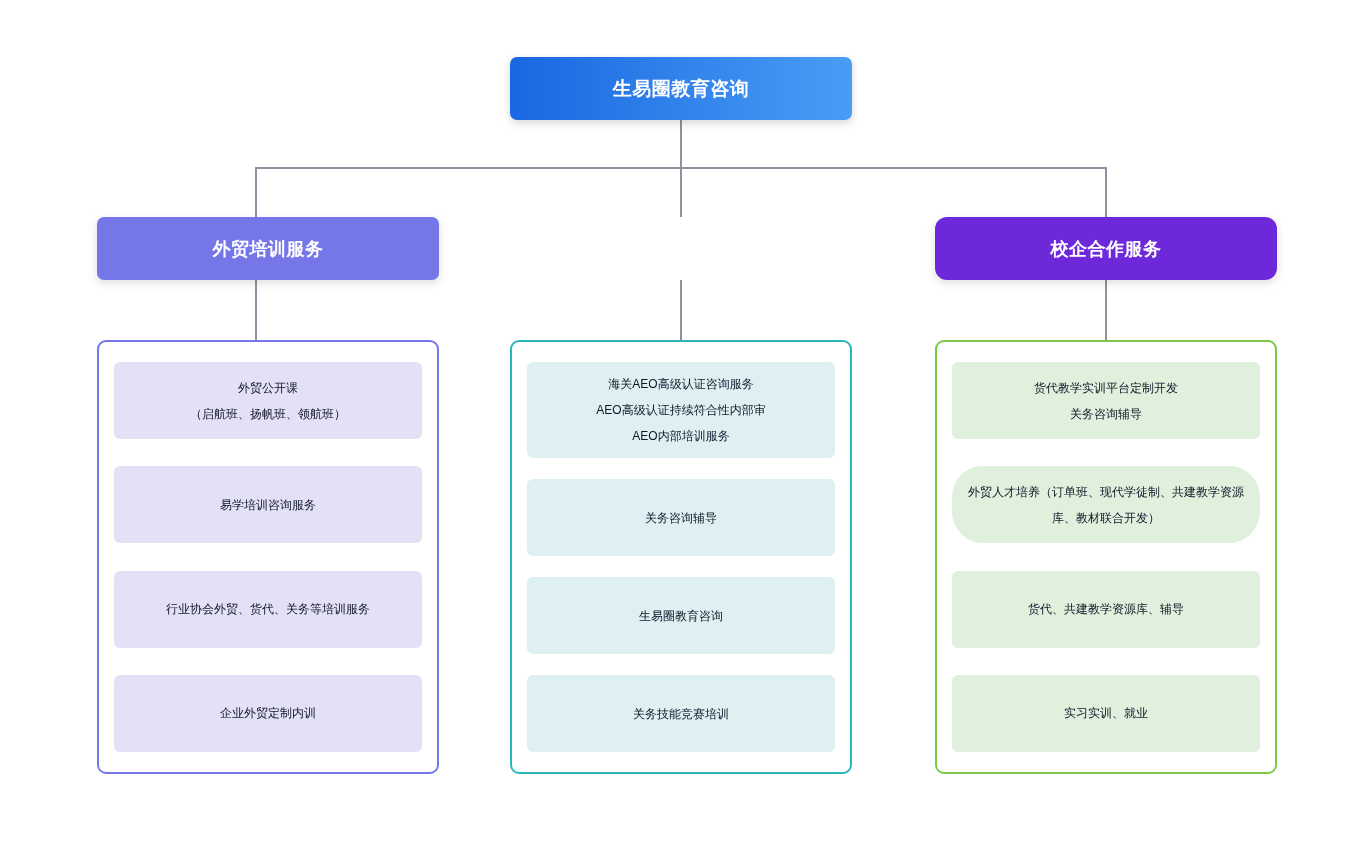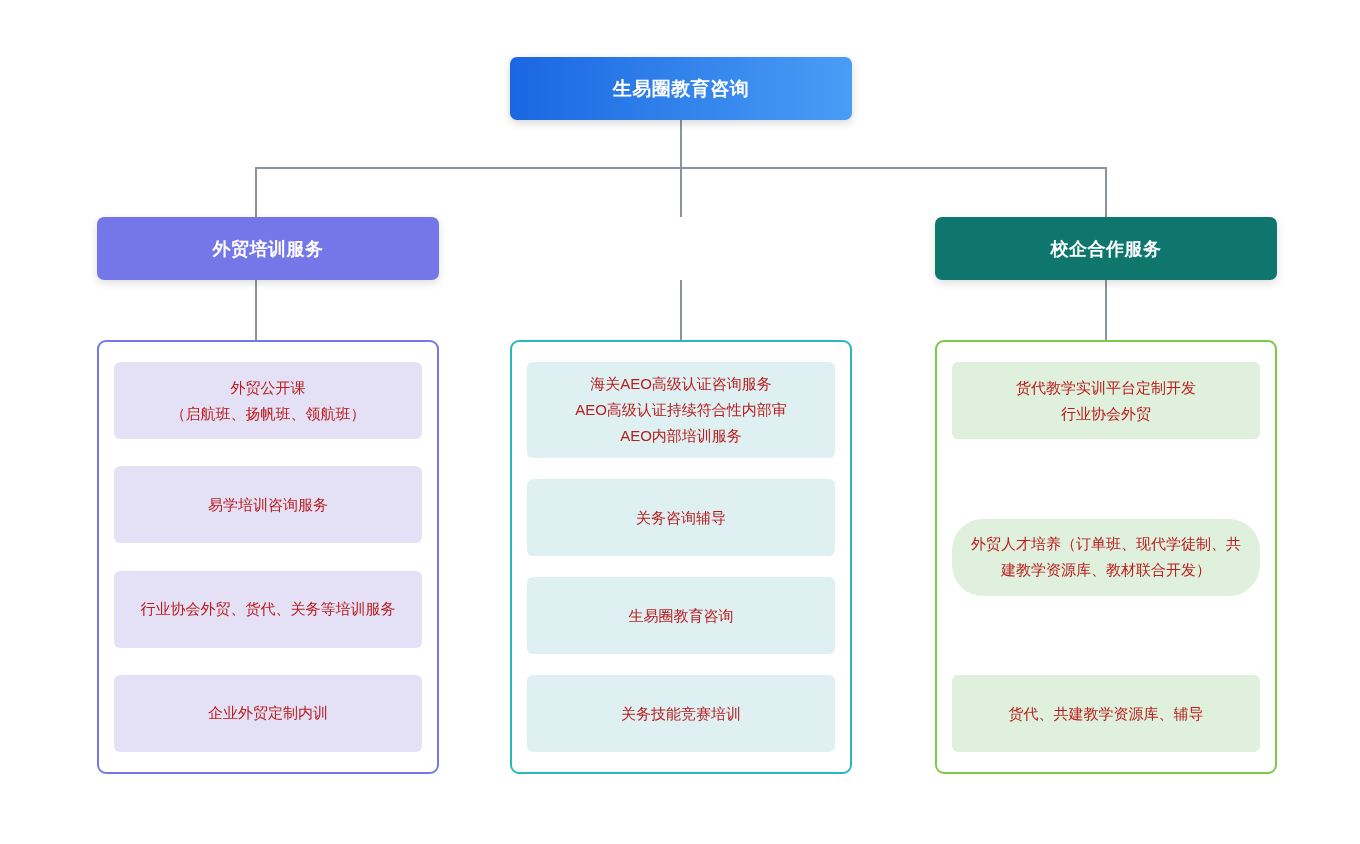--- a/index.html
+++ b/index.html
@@ -70,22 +70,22 @@
   }
   .service-item {
     border-radius: 6px;
     min-height: 77px;
     display: flex;
     align-items: center;
     justify-content: center;
     text-align: center;
     padding: 9px 12px;
     box-sizing: border-box;
-    color: #b91c1c;
-    font-size: 15px;
+    color: #0f172a;
+    font-size: 12px;
     line-height: 26px;
     white-space: pre-line;
   }
   .col-1 { left: 85px; margin-left: 12px; }
   .col-2 { left: 510px; }
   .col-3 { left: 935px; }
 </style>
 </head>
 <body>
 
@@ -100,21 +100,21 @@
   <div class="connector" style="left:680.25px; top:280px; width:1.5px; height:60px;"></div>
   <div class="connector" style="left:1105.25px; top:280px; width:1.5px; height:60px;"></div>
 
   <div class="top-node" style="background: linear-gradient(90deg, rgb(26, 103, 226), rgb(74, 157, 245));">
     <span class="label" style="color: rgb(255, 255, 255);">生易圈教育咨询</span>
   </div>
 
   <div class="branch-header col-1" style="background-color: rgb(117, 119, 233);">
     <span class="label">外贸培训服务</span>
   </div>
-  <div class="branch-header col-3" style="background-color: #0f766e;">
+  <div class="branch-header col-3" style="background-color: #6d28d9; border-radius: 12px;">
     <span class="label">校企合作服务</span>
   </div>
 
   <div class="branch-panel col-1" style="border-color: rgb(117, 119, 233);">
     <div class="service-item" style="background-color: rgb(228, 225, 246);">外贸公开课
 （启航班、扬帆班、领航班）</div>
     <div class="service-item" style="background-color: rgb(228, 225, 246);">易学培训咨询服务</div>
     <div class="service-item" style="background-color: rgb(228, 225, 246);">行业协会外贸、货代、关务等培训服务</div>
     <div class="service-item" style="background-color: rgb(228, 225, 246);">企业外贸定制内训</div>
   </div>
@@ -123,18 +123,19 @@
     <div class="service-item" style="background-color: rgb(222, 240, 242);">海关AEO高级认证咨询服务
 AEO高级认证持续符合性内部审
 AEO内部培训服务</div>
     <div class="service-item" style="background-color: rgb(222, 240, 242);">关务咨询辅导</div>
     <div class="service-item" style="background-color: rgb(222, 240, 242);">生易圈教育咨询</div>
     <div class="service-item" style="background-color: rgb(222, 240, 242);">关务技能竞赛培训</div>
   </div>
 
   <div class="branch-panel col-3" style="border-color: rgb(123, 201, 68);">
     <div class="service-item" style="background-color: rgb(223, 240, 220);">货代教学实训平台定制开发
-行业协会外贸</div>
+关务咨询辅导</div>
     <div class="service-item" style="background-color: rgb(223, 240, 220); border-radius: 31px;">外贸人才培养（订单班、现代学徒制、共建教学资源库、教材联合开发）</div>
     <div class="service-item" style="background-color: rgb(223, 240, 220);">货代、共建教学资源库、辅导</div>
+    <div class="service-item" style="background-color: rgb(223, 240, 220);">实习实训、就业</div>
   </div>
 
 </div>
 
 </body></html>

